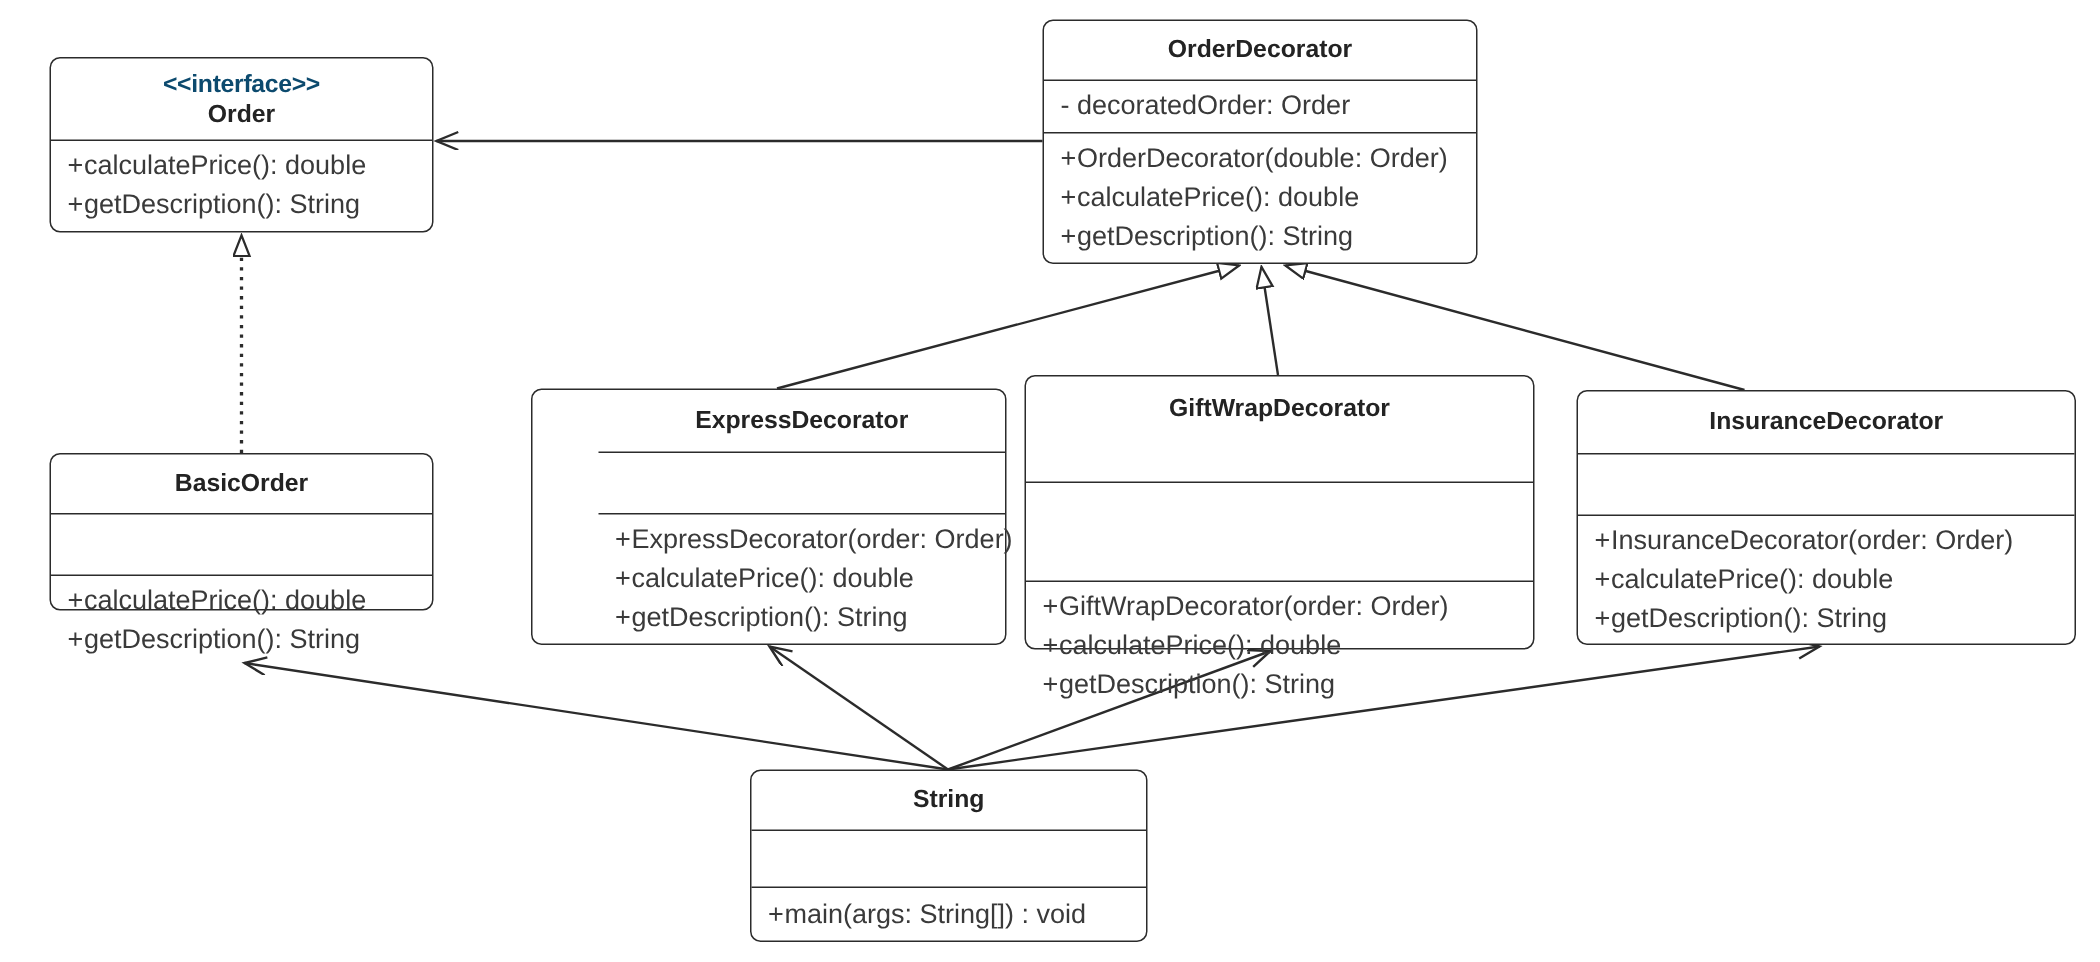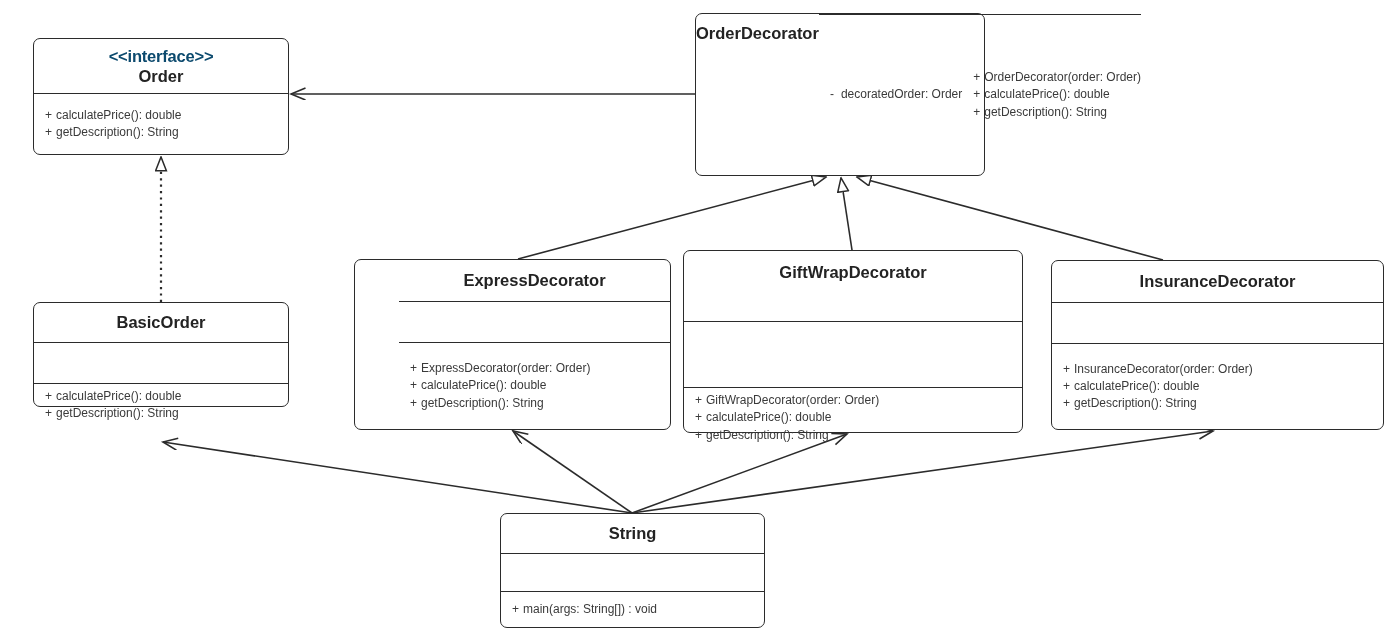--- a/index.html
+++ b/index.html
@@ -57,21 +57,21 @@
     color: #0c4a6e;
     letter-spacing: -0.2px;
   }
   .c-members {
     display: flex;
     flex-direction: column;
     justify-content: center;
     padding: 4px 0 4px 11px;
   }
   .member {
-    font-size: 12px;
+    font-size: 18px;
     color: #3a3a3a;
     line-height: 1.44;
     white-space: nowrap;
   }
   .member .vis {
     display: inline-block;
     min-width: 11px;
     color: #3a3a3a;
   }
   .c-empty {
@@ -116,29 +116,29 @@
     <div class="compartment c-title" style="height: 54px; flex: 0 0 auto;">
       <div class="c-stereotype">&lt;&lt;interface&gt;&gt;</div>
       <div>Order</div>
     </div>
     <div class="compartment c-members" style="flex: 1 1 auto;">
       <div class="member"><span class="vis">+</span><span>calculatePrice(): double</span></div>
       <div class="member"><span class="vis">+</span><span>getDescription(): String</span></div>
     </div>
   </div>
 
-  <div class="uml-class" id="box-order-decorator" style="left: 695px; top: 13px; width: 290px; height: 163px; display: flex; flex-direction: row;">
+  <div class="uml-class" id="box-order-decorator" style="left: 695px; top: 13px; width: 290px; height: 163px; display: flex; flex-direction: column;">
     <div class="compartment c-title" style="height: 39px; flex: 0 0 auto;">
       <div>OrderDecorator</div>
     </div>
     <div class="compartment c-members" style="flex: 1 1 auto;">
       <div class="member"><span class="vis">-</span><span>decoratedOrder: Order</span></div>
     </div>
     <div class="compartment c-members" style="flex: 1 1 auto;">
-      <div class="member"><span class="vis">+</span><span>OrderDecorator(order: Order)</span></div>
+      <div class="member"><span class="vis">+</span><span>OrderDecorator(double: Order)</span></div>
       <div class="member"><span class="vis">+</span><span>calculatePrice(): double</span></div>
       <div class="member"><span class="vis">+</span><span>getDescription(): String</span></div>
     </div>
   </div>
 
   <div class="uml-class" id="box-basic-order" style="left: 33px; top: 302px; width: 256px; height: 105px; display: flex; flex-direction: column;">
     <div class="compartment c-title" style="height: 39px; flex: 0 0 auto;">
       <div>BasicOrder</div>
     </div>
     <div class="compartment c-empty" style="height: 41px; flex: 0 0 auto;"></div>

